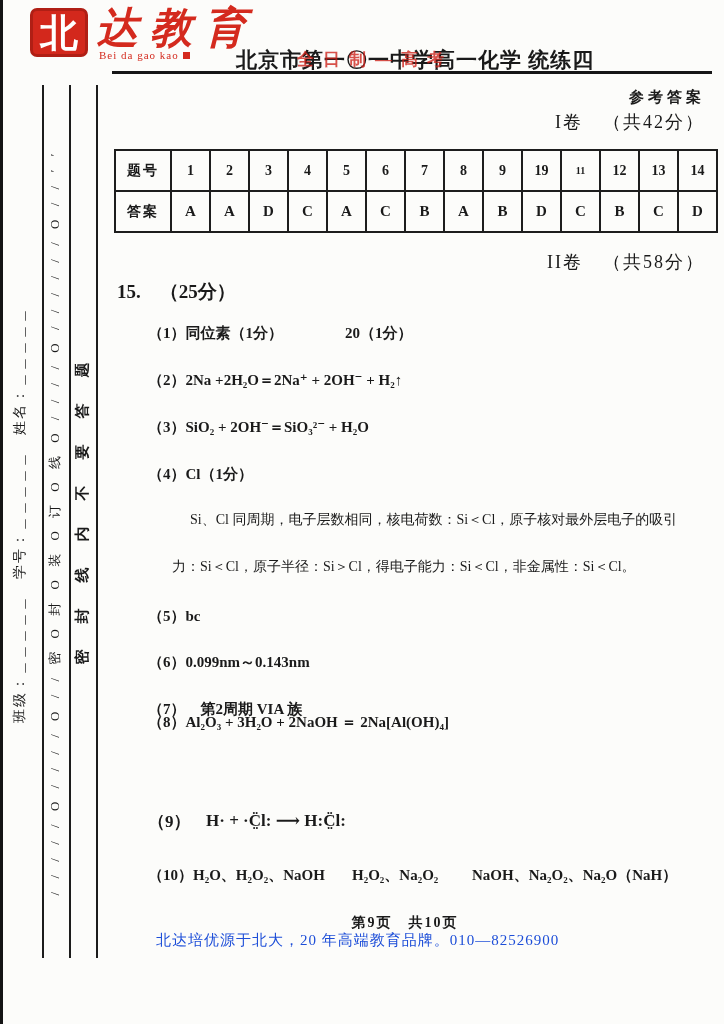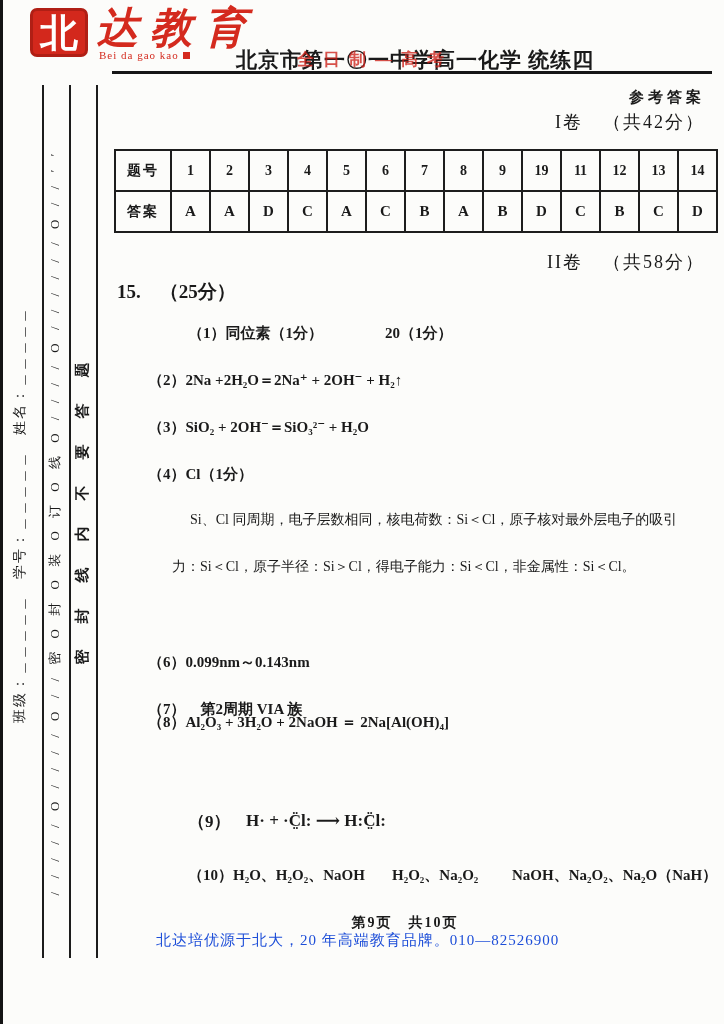--- a/index.html
+++ b/index.html
@@ -35,21 +35,21 @@
   
   .tbl-wrap { position:absolute; left:107px; top:149px;margin-left:7px; }
   table { border-collapse:collapse; table-layout:fixed; }
   td, th { border:2px solid #1d1d1d; text-align:center; vertical-align:middle; height:41px; font-weight:bold; background:#fcfcfa; }
   th.lbl { width:56px; font-size:14px; letter-spacing:2px; }
   td { width:39px; font-size:15px; }
 
   
   .q15-head { position:absolute; left:117px; top:279px; font-size:19px; font-weight:600; white-space:nowrap; }
   .line { position:absolute; left:148px; width:565px; font-size:15px; font-weight:600; white-space:nowrap; }
-  .line .abs { position:absolute; white-space:nowrap;margin-left:40px; }
+  .line .abs { position:absolute; white-space:nowrap; }
   .expl { font-weight:normal; font-size:14px; }
   .lewis { font-size:17px; font-weight:bold; }
 
   
   .page-num { position:absolute; left:105px; top:914px; width:600px; text-align:center; font-size:14px; font-weight:bold; letter-spacing:2px; }
   .promo { position:absolute; left:156px; top:931px; font-size:15px; color:#1d4ed8; letter-spacing:1px; white-space:nowrap; }
 </style>
 </head>
 <body>
 
@@ -87,21 +87,21 @@
       <td style="font-size: 14px;">1</td>
             <td style="font-size: 14px;">2</td>
             <td style="font-size: 14px;">3</td>
             <td style="font-size: 14px;">4</td>
             <td style="font-size: 14px;">5</td>
             <td style="font-size: 14px;">6</td>
             <td style="font-size: 14px;">7</td>
             <td style="font-size: 14px;">8</td>
             <td style="font-size: 14px;">9</td>
             <td style="font-size: 14px;">19</td>
-            <td style="font-size: 14px;">11</td>
+            <td style="font-size: 10px;">11</td>
             <td style="font-size: 14px;">12</td>
             <td style="font-size: 14px;">13</td>
             <td style="font-size: 14px;">14</td>
           </tr>
       <tr>
         <th class="lbl">答案</th>
       <td>A</td>
             <td>A</td>
             <td>D</td>
             <td>C</td>
@@ -126,20 +126,21 @@
 
   <div class="line" style="top:324px">
     <span class="abs" style="left:0">（1）同位素（1分）</span>
     <span class="abs" style="left:197px">20（1分）</span>
   </div>
   <div class="line" style="top:371px">（2）2Na +2H₂O＝2Na⁺ + 2OH⁻ + H₂↑</div>
   <div class="line" style="top:418px">（3）SiO₂ + 2OH⁻＝SiO₃²⁻ + H₂O</div>
   <div class="line" style="top:465px">（4）Cl（1分）</div>
   <div class="line expl" style="top:511px; left:190px">Si、Cl 同周期，电子层数相同，核电荷数：Si＜Cl，原子核对最外层电子的吸引</div>
   <div class="line expl" style="top:558px; left:172px">力：Si＜Cl，原子半径：Si＞Cl，得电子能力：Si＜Cl，非金属性：Si＜Cl。</div>
+  <div class="line" style="top:607px">（5）bc</div>
   <div class="line" style="top:653px">（6）0.099nm～0.143nm</div>
   <div class="line" style="top:700px">（7）　第2周期 VIA 族</div>
   <div class="line" style="top:713px">（8）Al₂O₃ + 3H₂O + 2NaOH ＝ 2Na[Al(OH)₄]</div>
   <div class="line lewis" style="top:810px">
     <span class="abs" style="left:0">（9）</span>
     <span class="abs" style="left:58px">H· + ·C̤̈l: ⟶ H:C̤̈l:</span>
   </div>
   <div class="line" style="top:866px">
     <span class="abs" style="left:0">（10）H₂O、H₂O₂、NaOH</span>
     <span class="abs" style="left:204px">H₂O₂、Na₂O₂</span>

